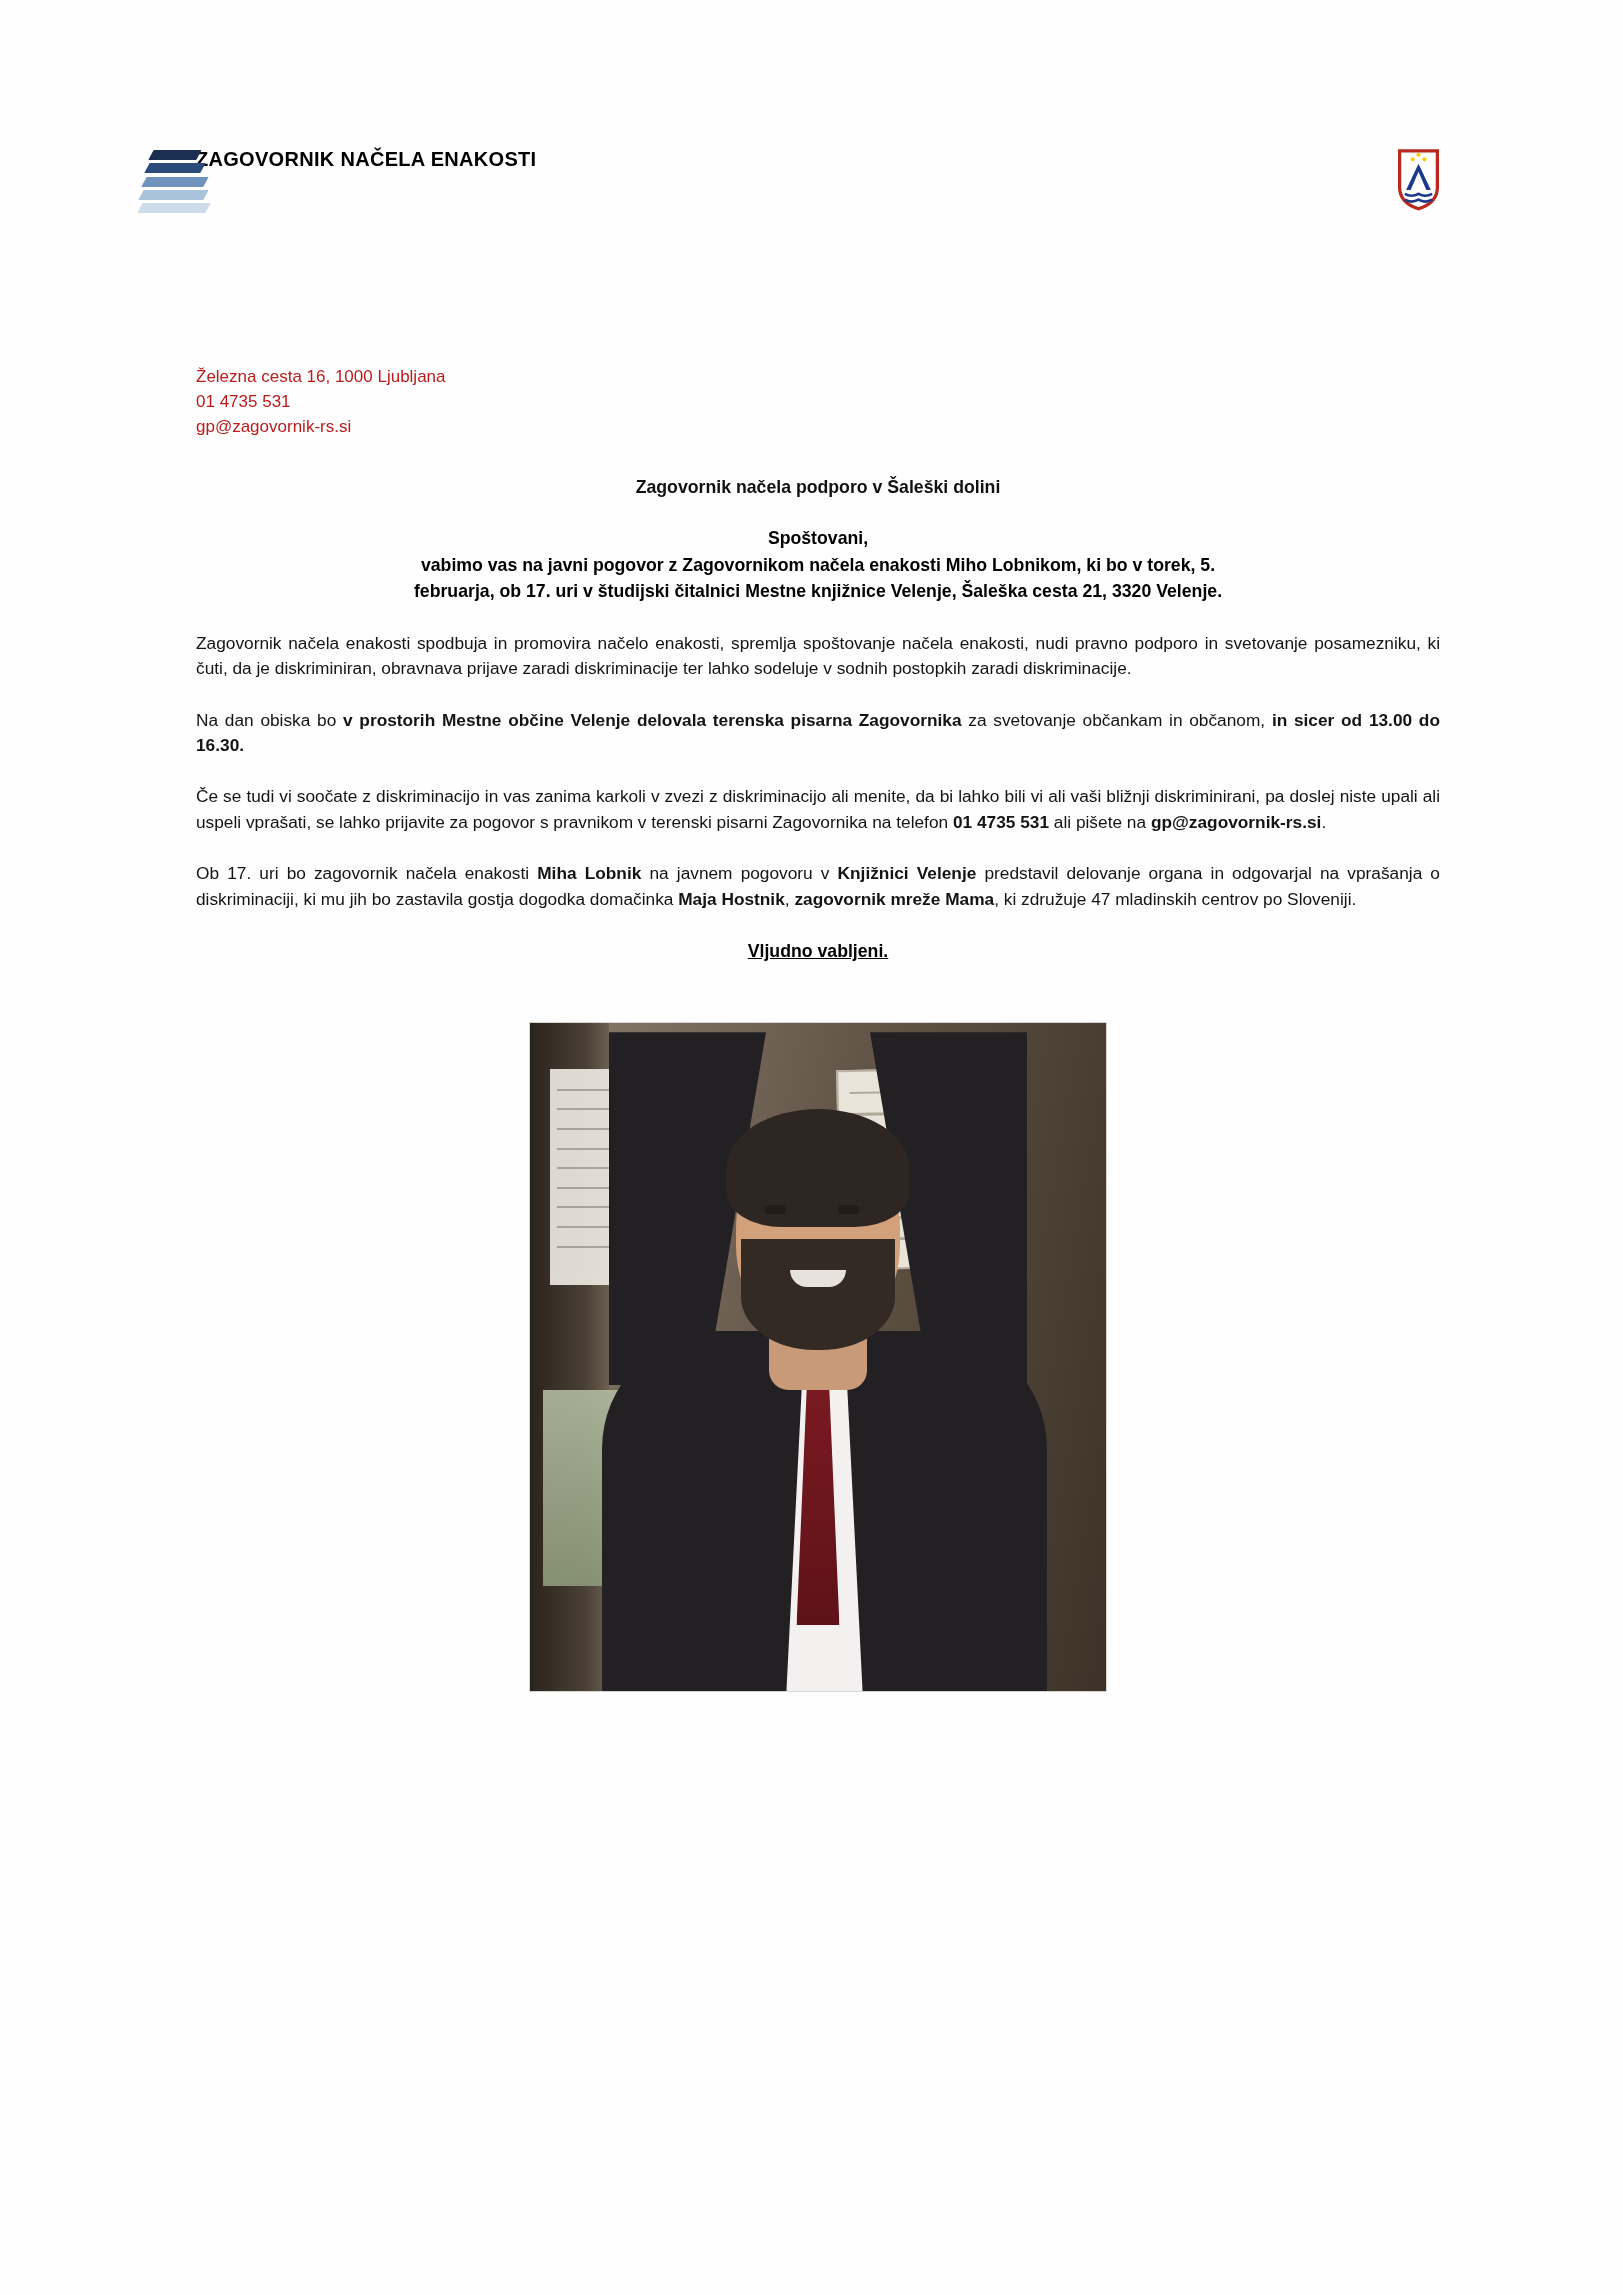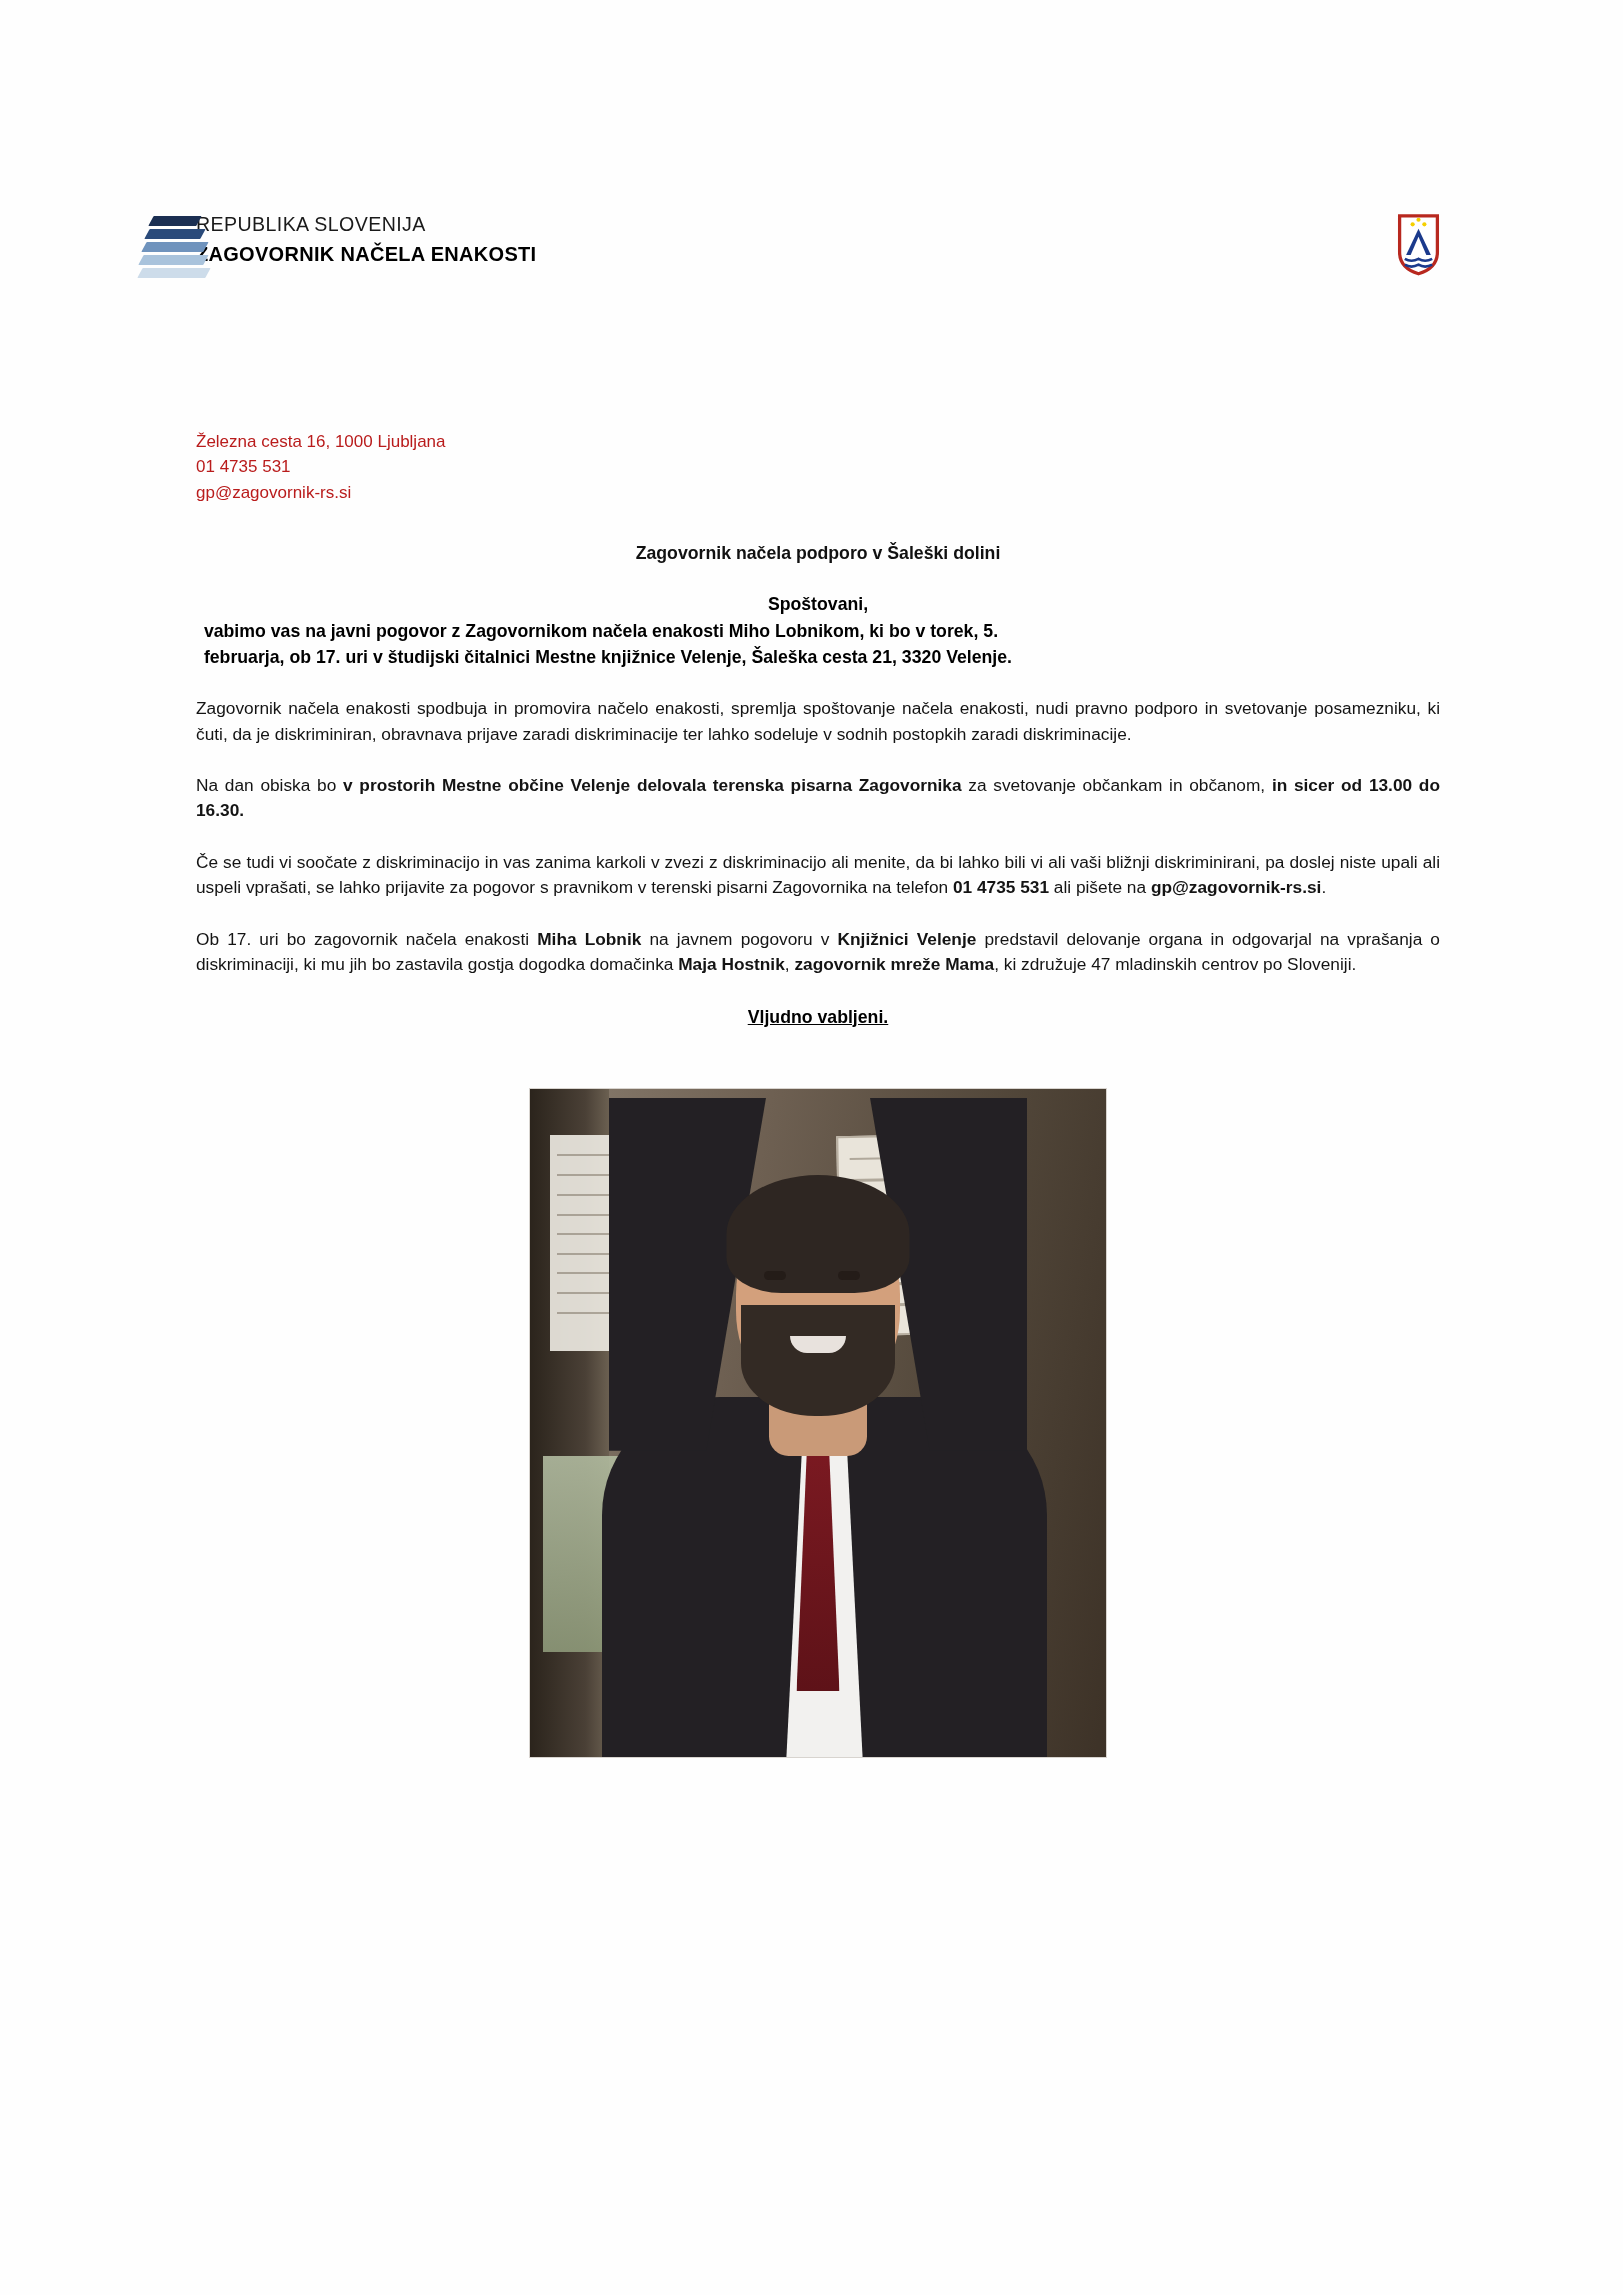--- a/index.html
+++ b/index.html
@@ -96,21 +96,21 @@
     color: #111;
   }
   .salutation {
     margin-top: 30px;
     text-align: center;
     font-size: 17.7px;
     font-weight: bold;
   }
   .invite {
     margin-top: 3.9px;
-    text-align: left;
+    text-align: center;
     font-size: 17.7px;
     font-weight: bold;
     line-height: 1.45;
     padding: 0 7.9px;
   }
   p.para {
     margin: 26px 0 0 0;
     font-size: 17.3px;
     line-height: 1.47;
     text-align: justify;
@@ -303,21 +303,20 @@
           <path d="M33 24 L52 64 H14 Z" fill="#1b3a8c"></path>
           <path d="M33 36 L45 64 H21 Z" fill="#ffffff"></path>
           <path d="M12 70 q10 6 21 0 q10 6 21 0" stroke="#1b3a8c" stroke-width="4" fill="none"></path>
           <path d="M12 79 q10 6 21 0 q10 6 21 0" stroke="#1b3a8c" stroke-width="4" fill="none"></path>
           <circle cx="24" cy="17" r="3.2" fill="#f5d000"></circle>
           <circle cx="42" cy="17" r="3.2" fill="#f5d000"></circle>
           <circle cx="33" cy="10" r="3.2" fill="#f5d000"></circle>
         </svg>
       </div>
 
-      <div class="org-line1">REPUBLIKA SLOVENIJA</div>
       <div class="org-line2">ZAGOVORNIK NAČELA ENAKOSTI</div>
     </div>
 
     <div class="contact">
       <div>Železna cesta 16, 1000 Ljubljana</div>
       <div>01 4735 531</div>
       <div>gp@zagovornik-rs.si</div>
     </div>
 
     <div class="doc-title">Zagovornik načela podporo v Šaleški dolini</div>

